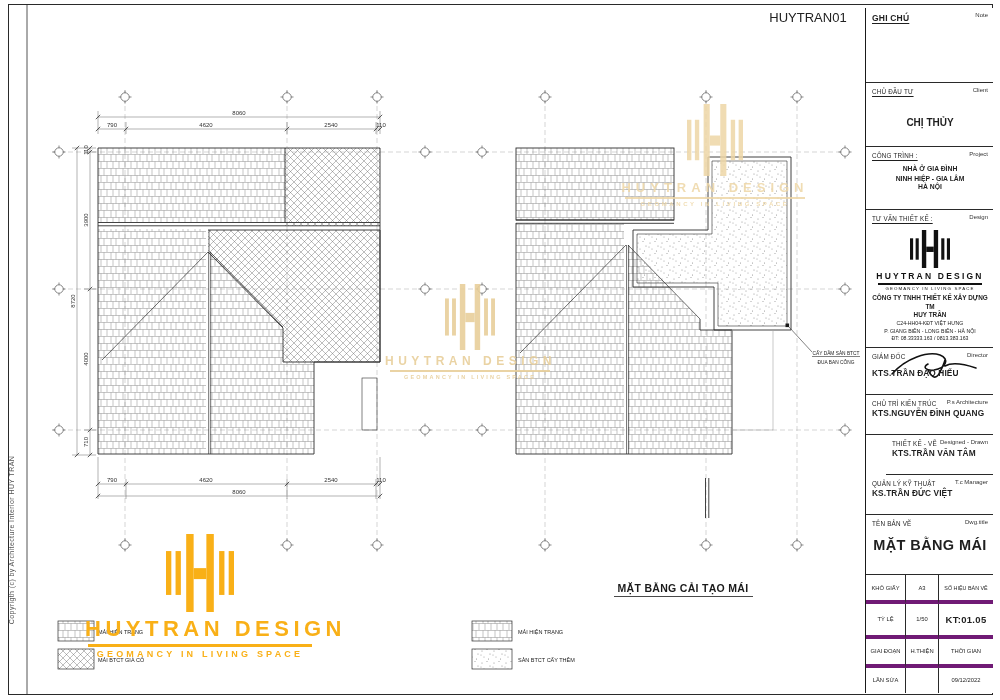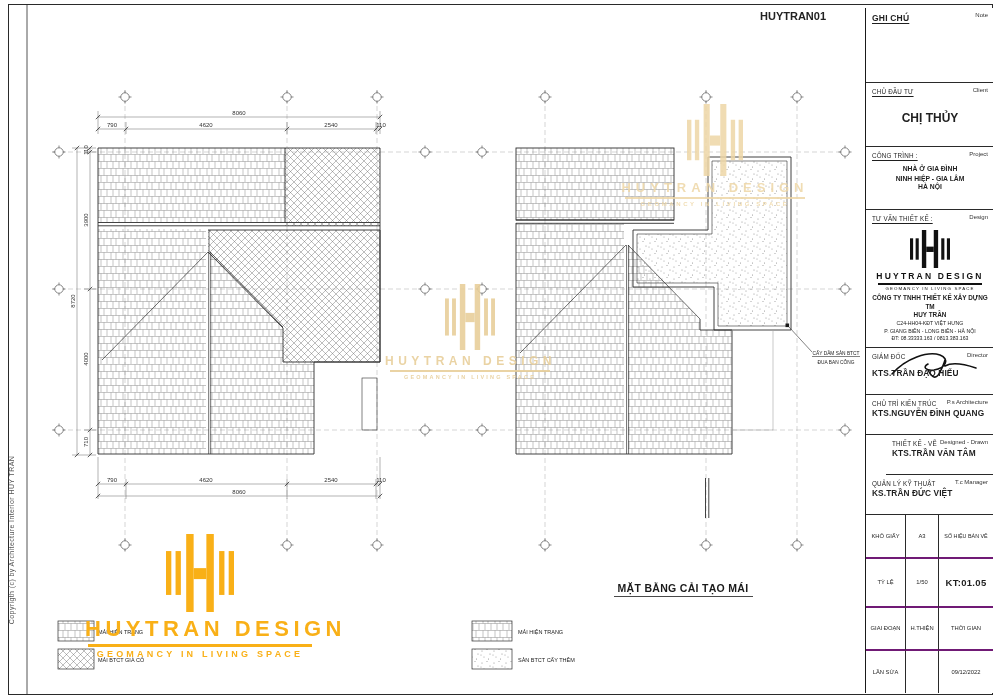--- a/index.html
+++ b/index.html
@@ -18,36 +18,36 @@
   .wm-rule{height:2px;background:currentColor;margin:2px auto;}
   
   .tb{position:absolute;left:865px;top:8px;width:128px;height:685px;background:#fff;
       border-left:1.2px solid #1a1a1a;display:flex;flex-direction:column;font-size:7px;}
   .tb-sec{position:relative;border-bottom:1px solid #2a2a2a;padding:5px 5px 2px 6px;flex:0 0 auto;}
   .tb-vi{font-weight:bold;font-size:8.5px;text-decoration:underline;text-underline-offset:2px;letter-spacing:.2px;}
   .tb-vi-s{font-weight:normal;font-size:6.3px;}
   .tb-en{position:absolute;top:4px;right:5px;font-size:6px;color:#333;}
   .tb-name{position:absolute;left:6px;bottom:16px;font-weight:bold;font-size:8.3px;letter-spacing:.1px;white-space:nowrap;}
   .tb-proj-line{text-align:center;font-size:6.8px;font-weight:bold;margin-top:6px;}
-  .tb-client{ text-align:center;font-size:12px;font-weight:bold;margin-top:16px;}
+  .tb-client{ text-align:center;font-size:10px;font-weight:bold;margin-top:22px;}
   .tb-co{ text-align:center;font-size:6.4px;font-weight:bold;margin-top:3px;line-height:1.35;}
   .tb-addr{text-align:center;font-size:5.2px;color:#222;line-height:1.45;}
   .tb-logo-blk{text-align:center;margin-top:8px;color:#111;}
   .tb-logo-name{font-weight:bold;font-size:8.5px;letter-spacing:2.2px;margin-top:2px;white-space:nowrap;}
   .tb-logo-rule{height:2.2px;background:#111;width:104px;margin:1.5px auto;}
   .tb-logo-tag{font-size:4.4px;letter-spacing:1.1px;white-space:nowrap;}
   .tb-title-big{text-align:center;font-size:14.5px;font-weight:bold;letter-spacing:.4px;margin-top:10px;}
   .tb-table{display:grid;grid-template-columns:40px 33px 1fr;flex:1 1 auto;font-size:5.8px;text-align:center;}
-  .tb-td{border-right:1px solid #2a2a2a;border-bottom:2px solid #701a75;display:flex;align-items:center;justify-content:center;padding:1px;}
+  .tb-td{border-right:1px solid #2a2a2a;border-bottom:4px solid #701a75;display:flex;align-items:center;justify-content:center;padding:1px;}
   .tb-td:nth-child(3n){border-right:none;}
   .tb-td.last{border-bottom:none;}
   .tb-num{font-size:9.5px;font-weight:bold;letter-spacing:.3px;}
   .copyright{position:absolute;left:-136px;top:534px;width:300px;height:12px;text-align:center;
      transform:rotate(-90deg);font-size:7px;color:#555;letter-spacing:.4px;pointer-events:none;}
-  .sheetcode{position:absolute;left:760px;top:10px;width:96px;text-align:left;font-size:11px;color:#222;font-weight:bold;}
+  .sheetcode{position:absolute;left:760px;top:10px;width:96px;text-align:center;font-size:13px;color:#222;}
 </style>
 </head>
 <body>
 
 <div class="sheet-wrap">
 
   <svg width="0" height="0" style="position:absolute">
     <defs>
       <symbol id="hlogo" viewBox="0 0 64 64">
         <rect x="0" y="14" width="5" height="36" fill="currentColor"></rect>
@@ -397,20 +397,25 @@
     <div class="tb-sec" style="height:40px;margin-left:20px;">
       <span class="tb-vi tb-vi-s" style="text-decoration:none;">THIẾT KẾ - VẼ</span>
       <span class="tb-en">Designed - Drawn</span>
       <div class="tb-name">KTS.TRẦN VĂN TÂM</div>
     </div>
     <div class="tb-sec" style="height:40px;">
       <span class="tb-vi tb-vi-s" style="text-decoration:none;">QUẢN LÝ KỸ THUẬT</span>
       <span class="tb-en">T.c Manager</span>
       <div class="tb-name">KS.TRẦN ĐỨC VIỆT</div>
     </div>
+    <div class="tb-sec" style="height:60px;">
+      <span class="tb-vi tb-vi-s" style="text-decoration:none;">TÊN BẢN VẼ</span>
+      <span class="tb-en">Dwg.title</span>
+      <div class="tb-title-big">MẶT BẰNG MÁI</div>
+    </div>
     <div class="tb-table" style="height:58px;">
       <div class="tb-td">KHỔ GIẤY</div>
       <div class="tb-td">A3</div>
       <div class="tb-td" style="font-size:5.4px;">SỐ HIỆU BẢN VẼ</div>
       <div class="tb-td">TỶ LỆ</div>
       <div class="tb-td">1/50</div>
       <div class="tb-td tb-num">KT:01.05</div>
       <div class="tb-td">GIAI ĐOẠN</div>
       <div class="tb-td">H.THIỆN</div>
       <div class="tb-td">THỜI GIAN</div>

